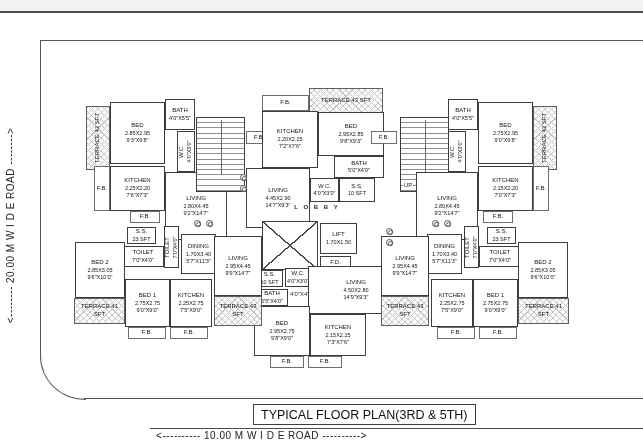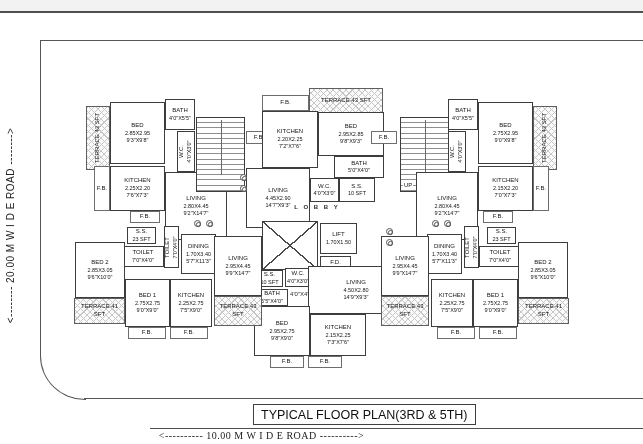--- a/index.html
+++ b/index.html
@@ -41,21 +41,21 @@
   .t-stair .lbl{position:absolute;left:2px;bottom:1px;background:#fff;padding:0 1px;font-size:5px;}
   .t-duct{background-image:
       linear-gradient(to top right,transparent calc(50% - 0.7px),#4a4a4a calc(50% - 0.7px),#4a4a4a calc(50% + 0.7px),transparent calc(50% + 0.7px)),
       linear-gradient(to bottom right,transparent calc(50% - 0.7px),#4a4a4a calc(50% - 0.7px),#4a4a4a calc(50% + 0.7px),transparent calc(50% + 0.7px));}
   .circ{position:absolute;width:7px;height:7px;border:1px solid #555;border-radius:50%;box-sizing:border-box;background:#fff;}
   .circ::after{content:"";position:absolute;left:1.4px;top:1.4px;width:2.6px;height:2.6px;border:0.8px solid #555;border-radius:50%;}
 
   
   #title-box{position:absolute;left:253px;top:404px;padding:2.5px 7px;border:1.2px solid #3f3f3f;background:#fff;
              font-size:12.5px;color:#101010;white-space:nowrap;}
-  #road-bottom{position:absolute;left:0;top:430px;width:523px;text-align:center;font-size:10px;letter-spacing:0.5px;color:#222;white-space:nowrap;font-family:Liberation Serif, serif;}
+  #road-bottom{position:absolute;left:0;top:430px;width:523px;text-align:center;font-size:10px;letter-spacing:0.5px;color:#222;white-space:nowrap;}
   #road-left{position:absolute;left:-2px;top:40px;width:26px;height:370px;display:flex;align-items:center;justify-content:center;}
   #road-left span{transform:rotate(-90deg);white-space:nowrap;font-size:10px;letter-spacing:0.5px;color:#222;}
 </style>
 </head>
 <body>
 
 <div id="top-strip"></div>
 
 <div id="plan">
   <div class="bline" id="b-top"></div>

